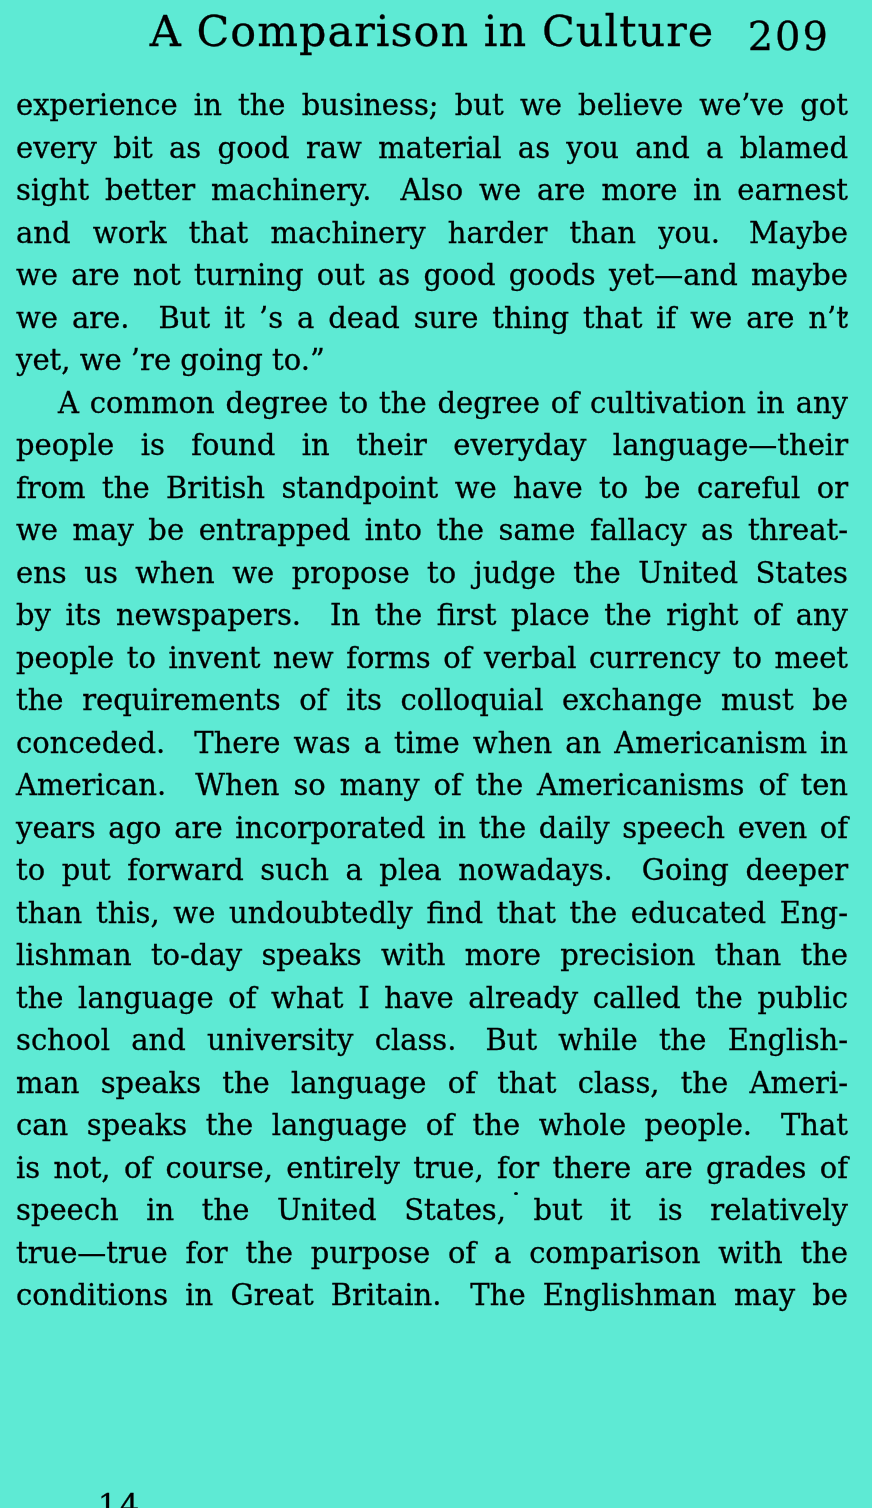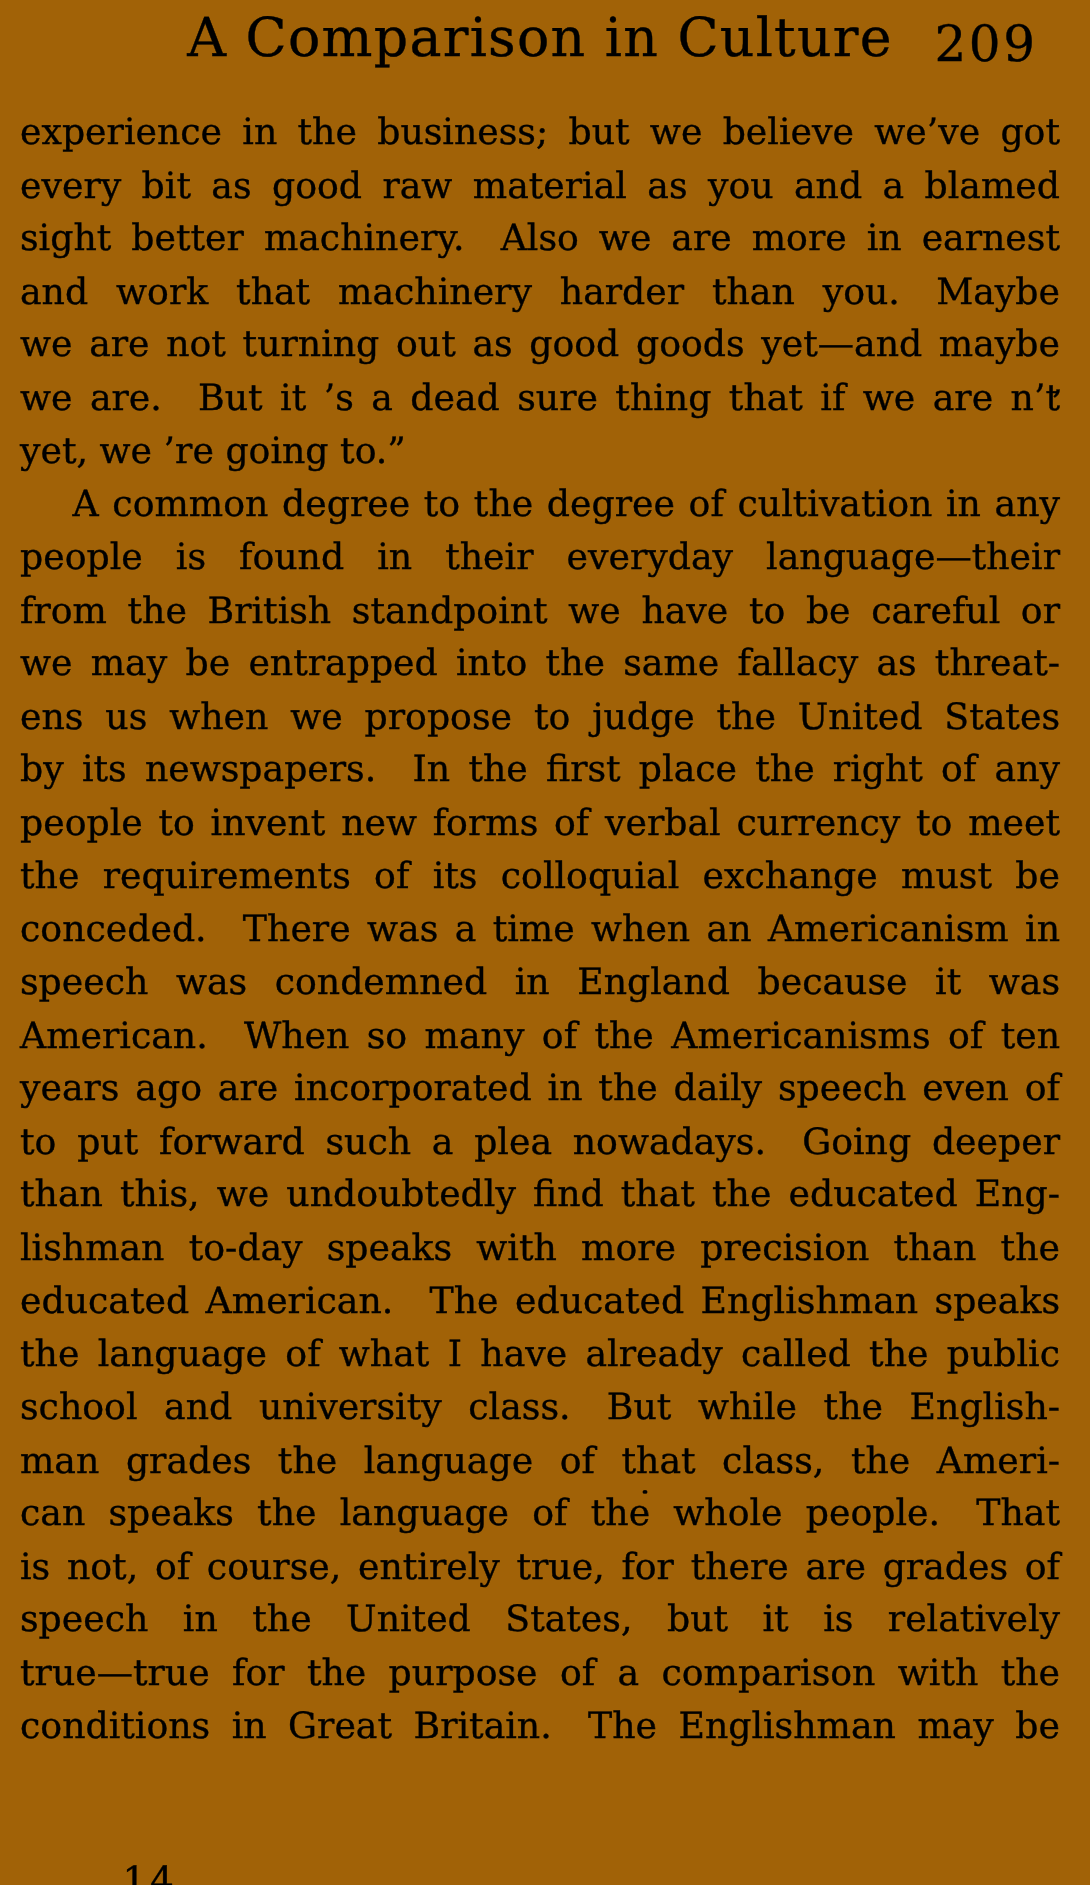--- a/index.html
+++ b/index.html
@@ -1,21 +1,21 @@
 <!DOCTYPE html>
 <html><head>
 <meta charset="utf-8">
 <style>
   * { margin: 0; padding: 0; box-sizing: border-box; }
   html, body { background: #ffffff; }
   .page {
     position: relative;
     width: 872px;
     height: 1508px;
-    background: #a16207;
+    background: #5eead4;
     color: #000000;
     font-family: "DejaVu Serif", "Liberation Serif", serif;
     overflow: hidden;
     -webkit-text-stroke: 0.3px #000;
   }
   .running-head {
     position: absolute;
     top: 2px;
     left: 16px;
     right: 24px;
@@ -99,30 +99,28 @@
       <div class="line short">yet, we ’re going to.”</div>
       <div class="line indent">A common degree to the degree of cultivation in any</div>
       <div class="line">people is found in their everyday language—their</div>
       <div class="line">from the British standpoint we have to be careful or</div>
       <div class="line">we may be entrapped into the same fallacy as threat-</div>
       <div class="line">ens us when we propose to judge the United States</div>
       <div class="line">by its newspapers. In the first place the right of any</div>
       <div class="line">people to invent new forms of verbal currency to meet</div>
       <div class="line">the requirements of its colloquial exchange must be</div>
       <div class="line">conceded. There was a time when an Americanism in</div>
-      <div class="line">speech was condemned in England because it was</div>
       <div class="line">American. When so many of the Americanisms of ten</div>
       <div class="line">years ago are incorporated in the daily speech even of</div>
       <div class="line">to put forward such a plea nowadays. Going deeper</div>
       <div class="line">than this, we undoubtedly find that the educated Eng-</div>
       <div class="line">lishman to-day speaks with more precision than the</div>
-      <div class="line">educated American. The educated Englishman speaks</div>
       <div class="line">the language of what I have already called the public</div>
       <div class="line">school and university class. But while the English-</div>
-      <div class="line">man grades the language of that class, the Ameri-</div>
+      <div class="line">man speaks the language of that class, the Ameri-</div>
       <div class="line">can speaks the language of the whole people. That</div>
       <div class="line">is not, of course, entirely true, for there are grades of</div>
       <div class="line">speech in the United States, but it is relatively</div>
       <div class="line">true—true for the purpose of a comparison with the</div>
       <div class="line">conditions in Great Britain. The Englishman may be</div>
     </main>
 
   <span class="stray-comma">,</span>
 
   <span class="ink-speck"></span>

